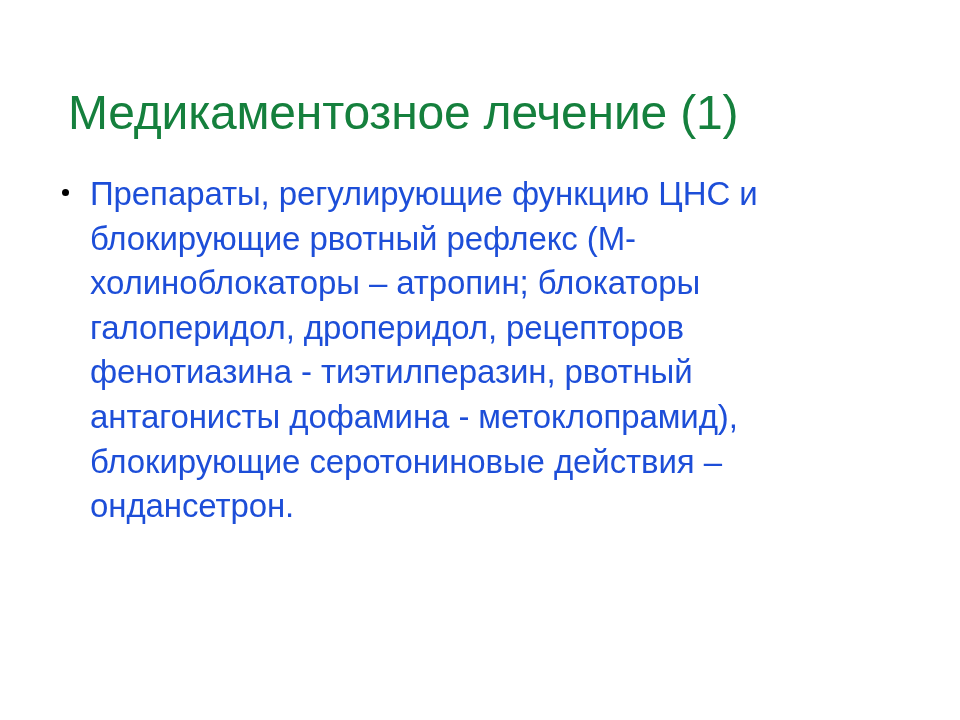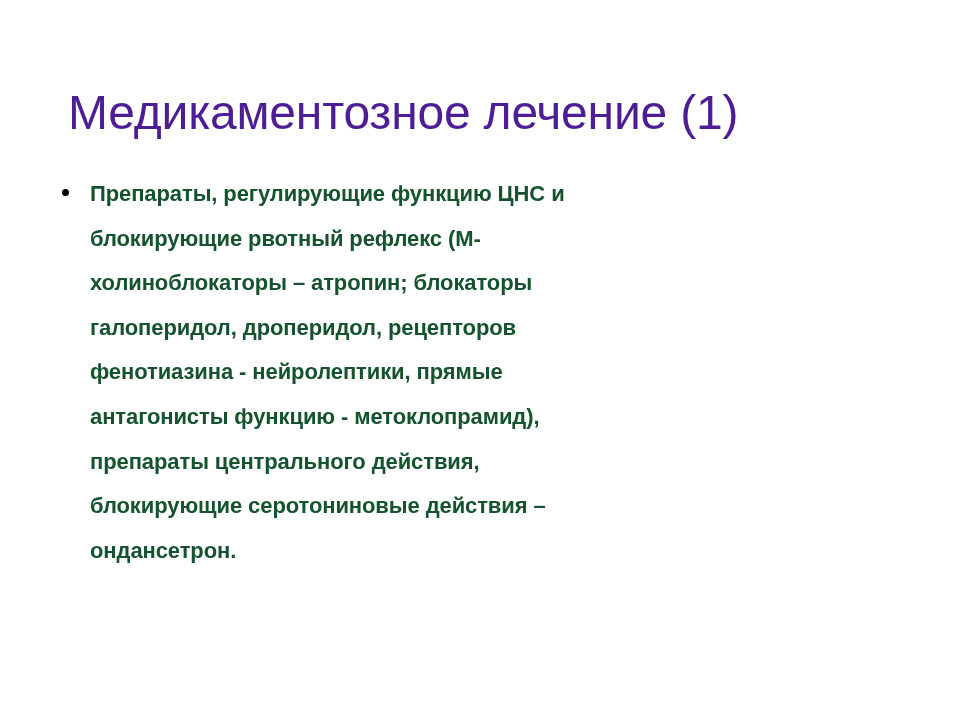--- a/index.html
+++ b/index.html
@@ -28,21 +28,21 @@
   .slide-title {
     position: absolute;
     left: 68px;
     top: 52px;
     width: 840px;
     font-size: 48px;
     line-height: 58px;
     font-weight: 400;
     letter-spacing: -0.2px;
     white-space: nowrap;
-    color: #4c1d95;
+    color: #15803d;
   }
 
   
   .body-block {
     position: absolute;
     left: 56px;
     top: 172px;
     width: 860px;
   }
 
@@ -61,46 +61,45 @@
     border-radius: 50%;
     background: #000000;
   }
 
   .bullet-lines {
     display: block;
   }
 
   .bullet-line {
     display: block;
-    font-size: 22px;
+    font-size: 33px;
     line-height: 44.6px;
-    font-weight: 700;
+    font-weight: 400;
     letter-spacing: -0.1px;
-    color: #14532d;
+    color: #1d4ed8;
     white-space: nowrap;
   }
 </style>
 </head>
 <body>
 
 <div class="slide">
 
   <h1 class="slide-title">Медикаментозное лечение (1)</h1>
 
   <div class="body-block">
 
     <div class="bullet-item">
       <span class="bullet-marker"></span>
       <div class="bullet-lines">
         <span class="bullet-line">Препараты, регулирующие функцию ЦНС и</span>
         <span class="bullet-line">блокирующие рвотный рефлекс (М-</span>
         <span class="bullet-line">холиноблокаторы – атропин; блокаторы</span>
         <span class="bullet-line">галоперидол, дроперидол, рецепторов</span>
-        <span class="bullet-line">фенотиазина - нейролептики, прямые</span>
-        <span class="bullet-line">антагонисты функцию - метоклопрамид),</span>
-        <span class="bullet-line">препараты центрального действия,</span>
+        <span class="bullet-line">фенотиазина - тиэтилперазин, рвотный</span>
+        <span class="bullet-line">антагонисты дофамина - метоклопрамид),</span>
         <span class="bullet-line">блокирующие серотониновые действия –</span>
         <span class="bullet-line">ондансетрон.</span>
       </div>
     </div>
 
   </div>
 </div>
 
 </body></html>

